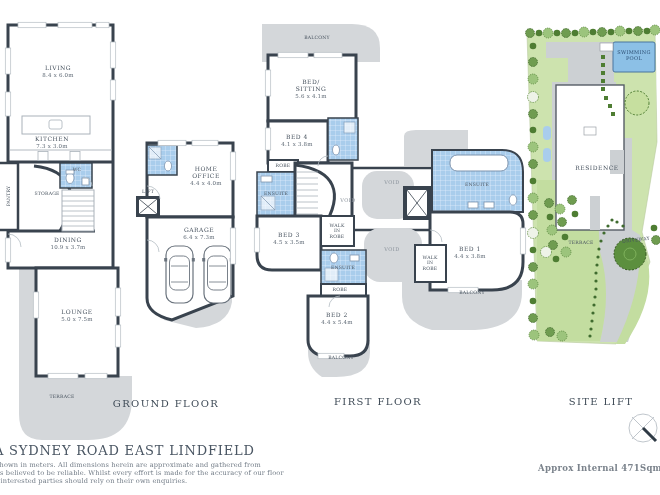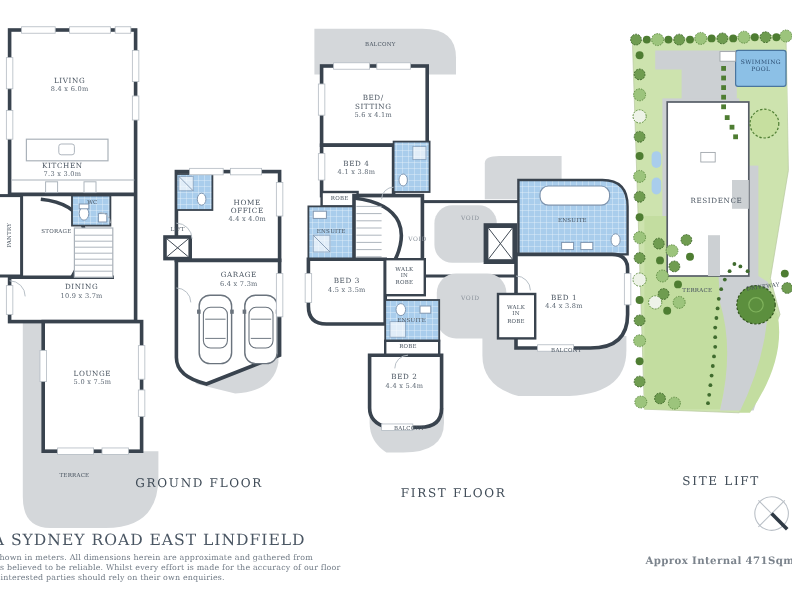--- a/index.html
+++ b/index.html
@@ -415,21 +415,21 @@
     <div class="rname">RESIDENCE</div>
   </div>
   <div class="rlabel tiny" style="left:581px;top:243px">
     <div class="rname">TERRACE</div>
   </div>
   <div class="rlabel tiny tilt" style="left:636px;top:240px">
     <div class="rname">DRIVEWAY</div>
   </div>
 
   <div class="floor-title" style="left:166px;top:398px">GROUND FLOOR</div>
-  <div class="floor-title" style="left:378px;top:406px">FIRST FLOOR</div>
+  <div class="floor-title" style="left:378px;top:396px">FIRST FLOOR</div>
   <div class="floor-title" style="left:601px;top:396px">SITE LIFT</div>
 
   <div class="address">A SYDNEY ROAD  EAST LINDFIELD</div>
   <div class="disc" style="top:461px">shown in meters. All dimensions herein are approximate and gathered from</div>
   <div class="disc" style="top:469px">es believed to be reliable. Whilst every effort is made for the accuracy of our floor</div>
   <div class="disc" style="top:477px">, interested parties should rely on their own enquiries.</div>
   <div class="approx">Approx Internal 471Sqm</div>
 
 </div>
 

